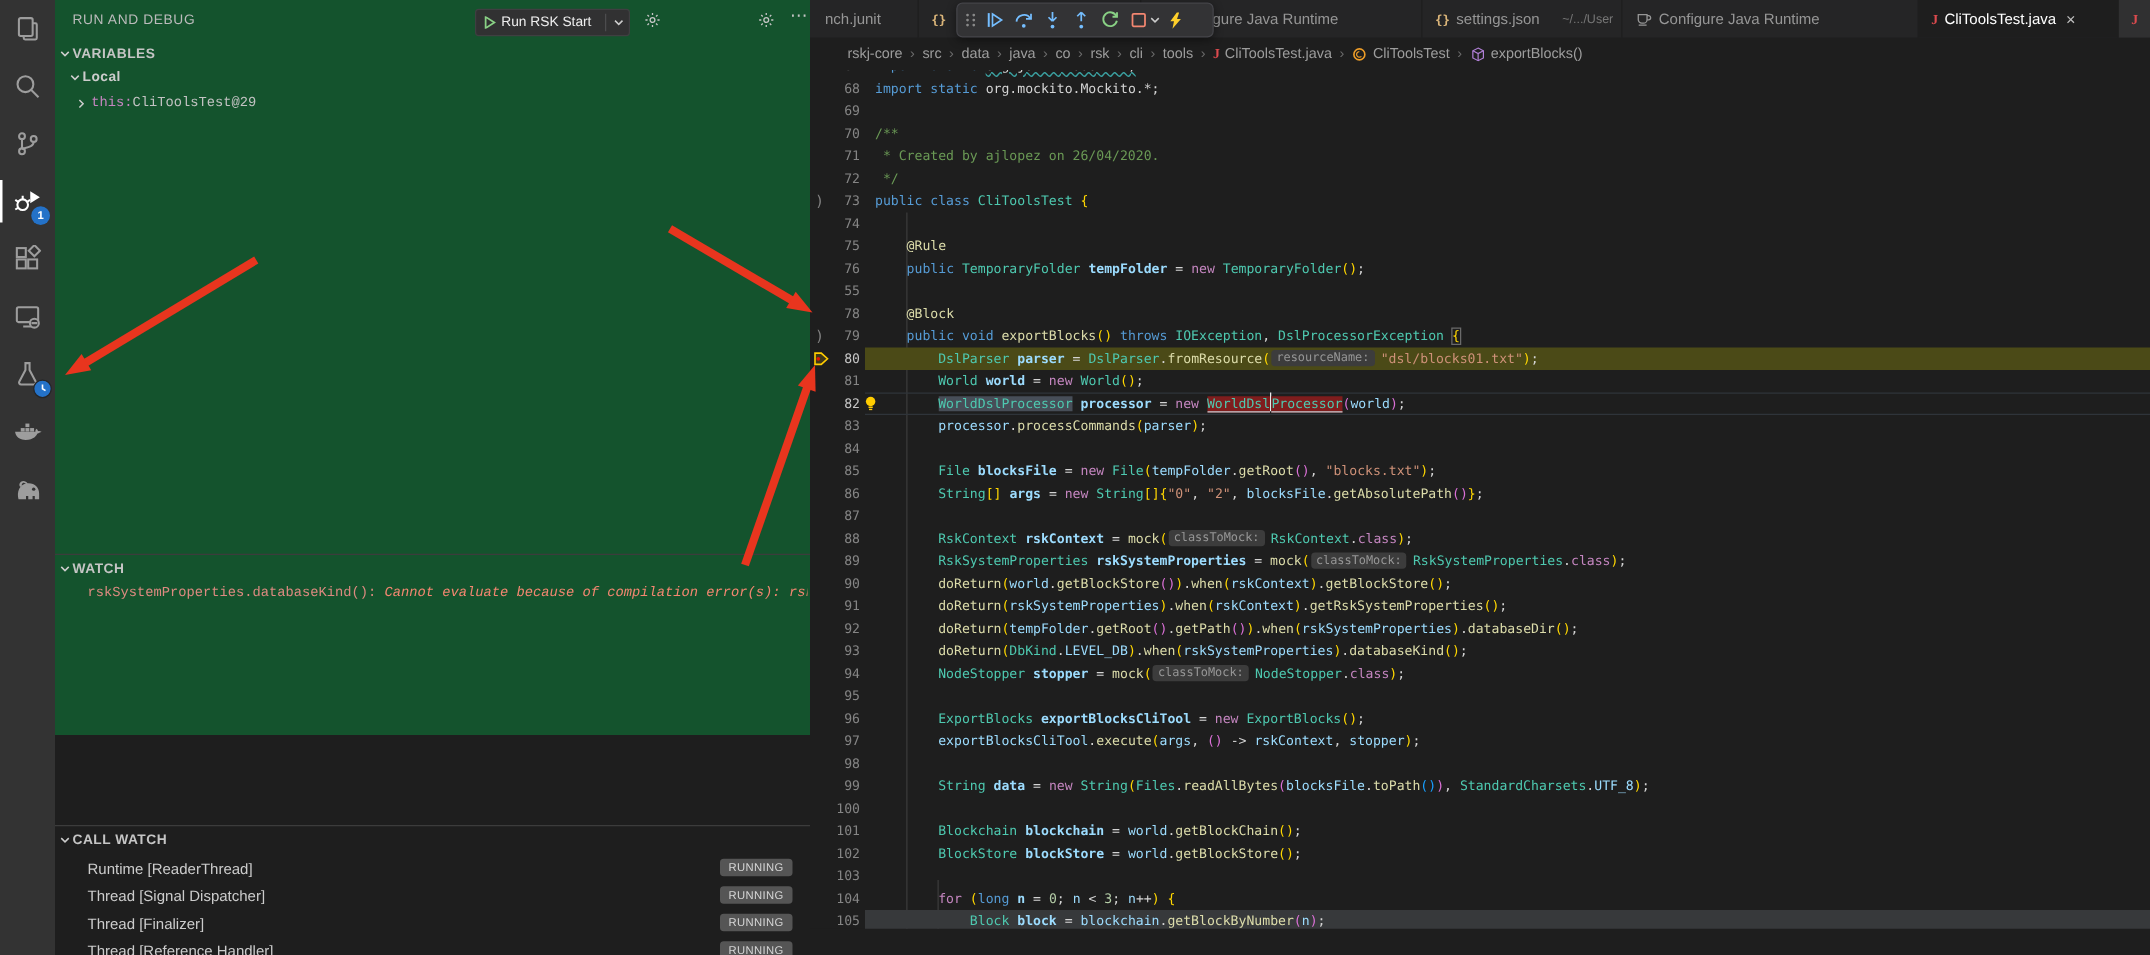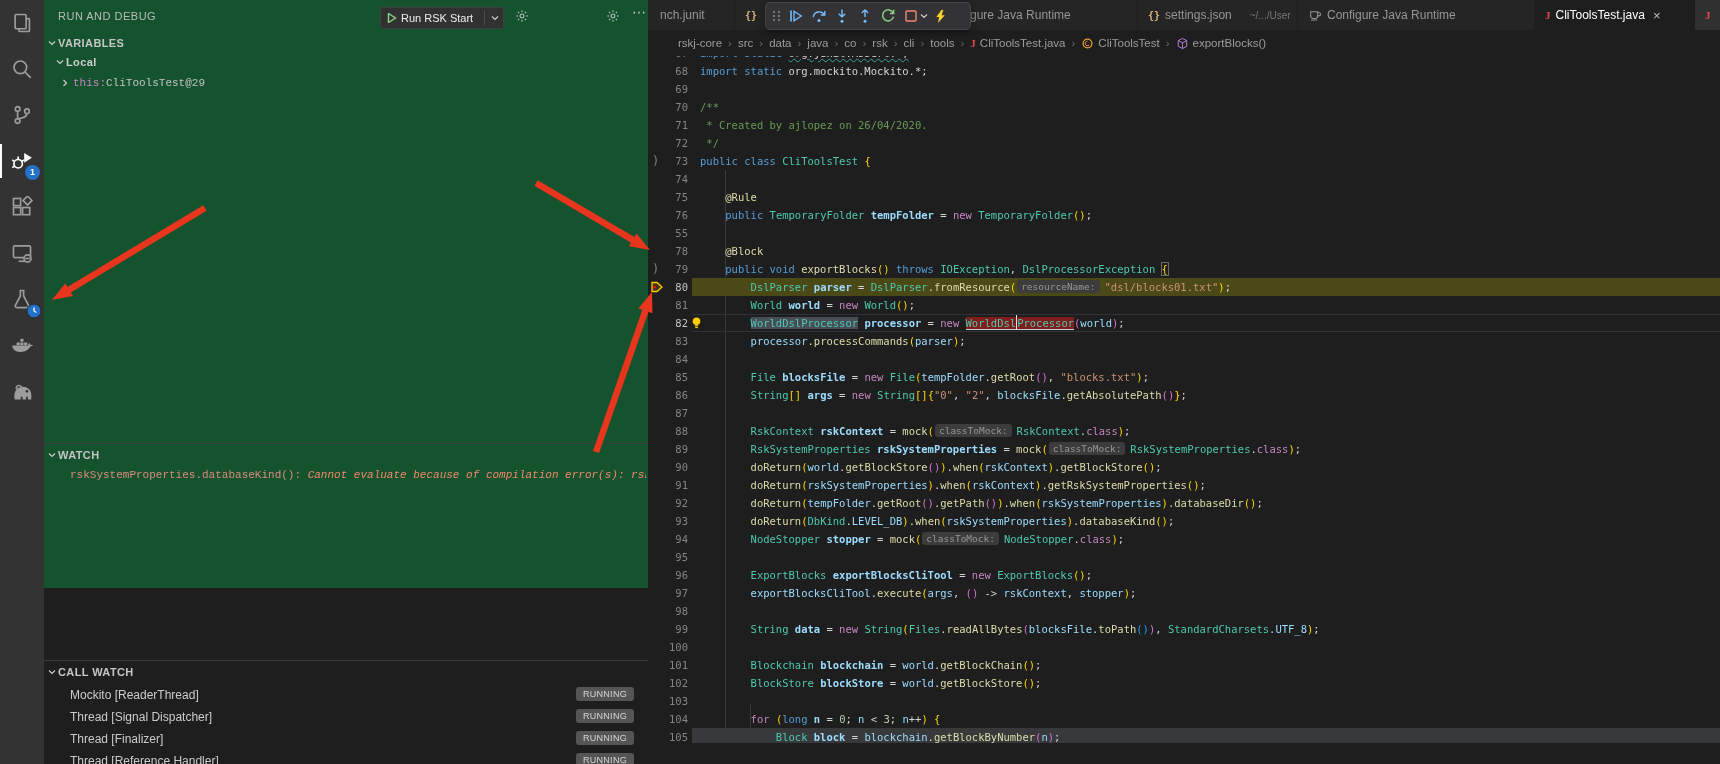--- a/index.html
+++ b/index.html
@@ -275,21 +275,21 @@
     <div class="sect-header" style="top:663px;">
       <span class="chev">
           <svg width="10" height="10" viewBox="0 0 10 10">
             <path d="M2 3.5l3 3 3-3" fill="none" stroke="#cccccc" stroke-width="1.2"></path>
           </svg>
         </span>
       <span class="txt">CALL WATCH</span>
     </div>
     <div id="threads">
         <div class="thread-row" style="top: 684px;">
-          <span class="tl">Mockito [ReaderThread]</span>
+          <span class="tl">Runtime [ReaderThread]</span>
           <span class="badge">RUNNING</span>
         </div>
         <div class="thread-row" style="top: 706px;">
           <span class="tl">Thread [Signal Dispatcher]</span>
           <span class="badge">RUNNING</span>
         </div>
         <div class="thread-row" style="top: 728px;">
           <span class="tl">Thread [Finalizer]</span>
           <span class="badge">RUNNING</span>
         </div>

